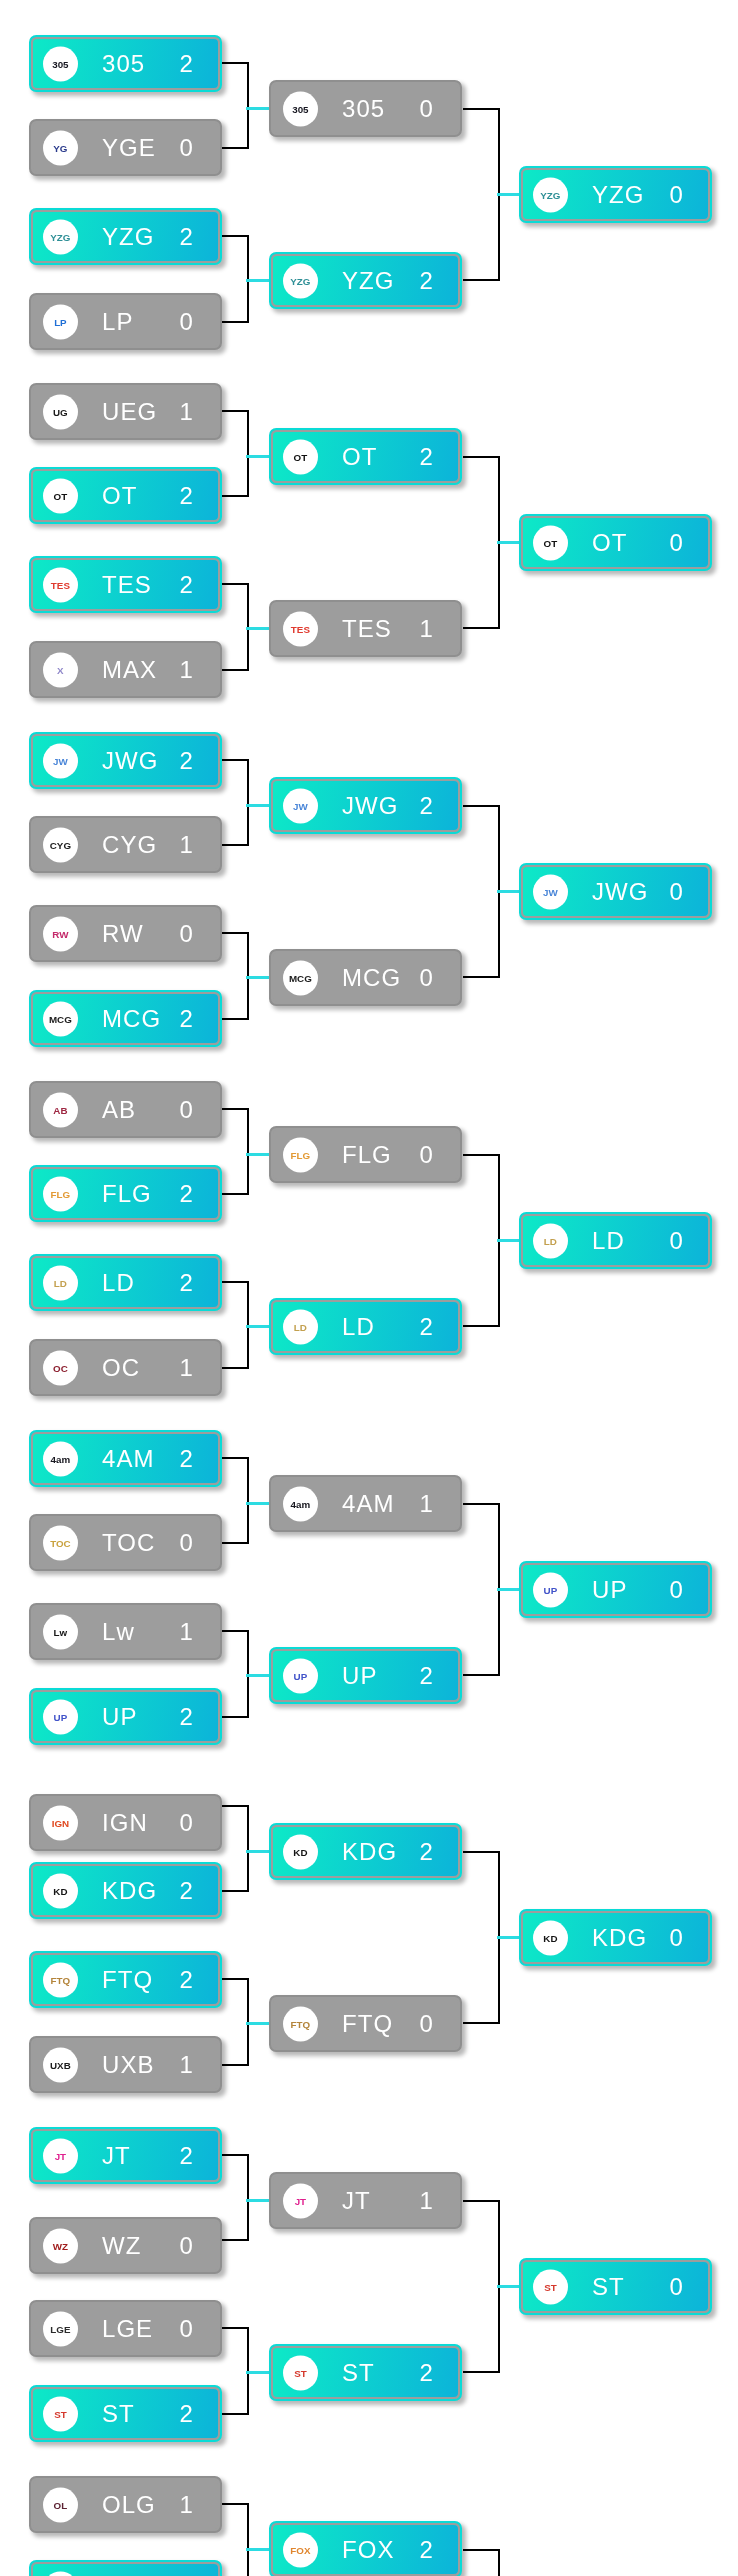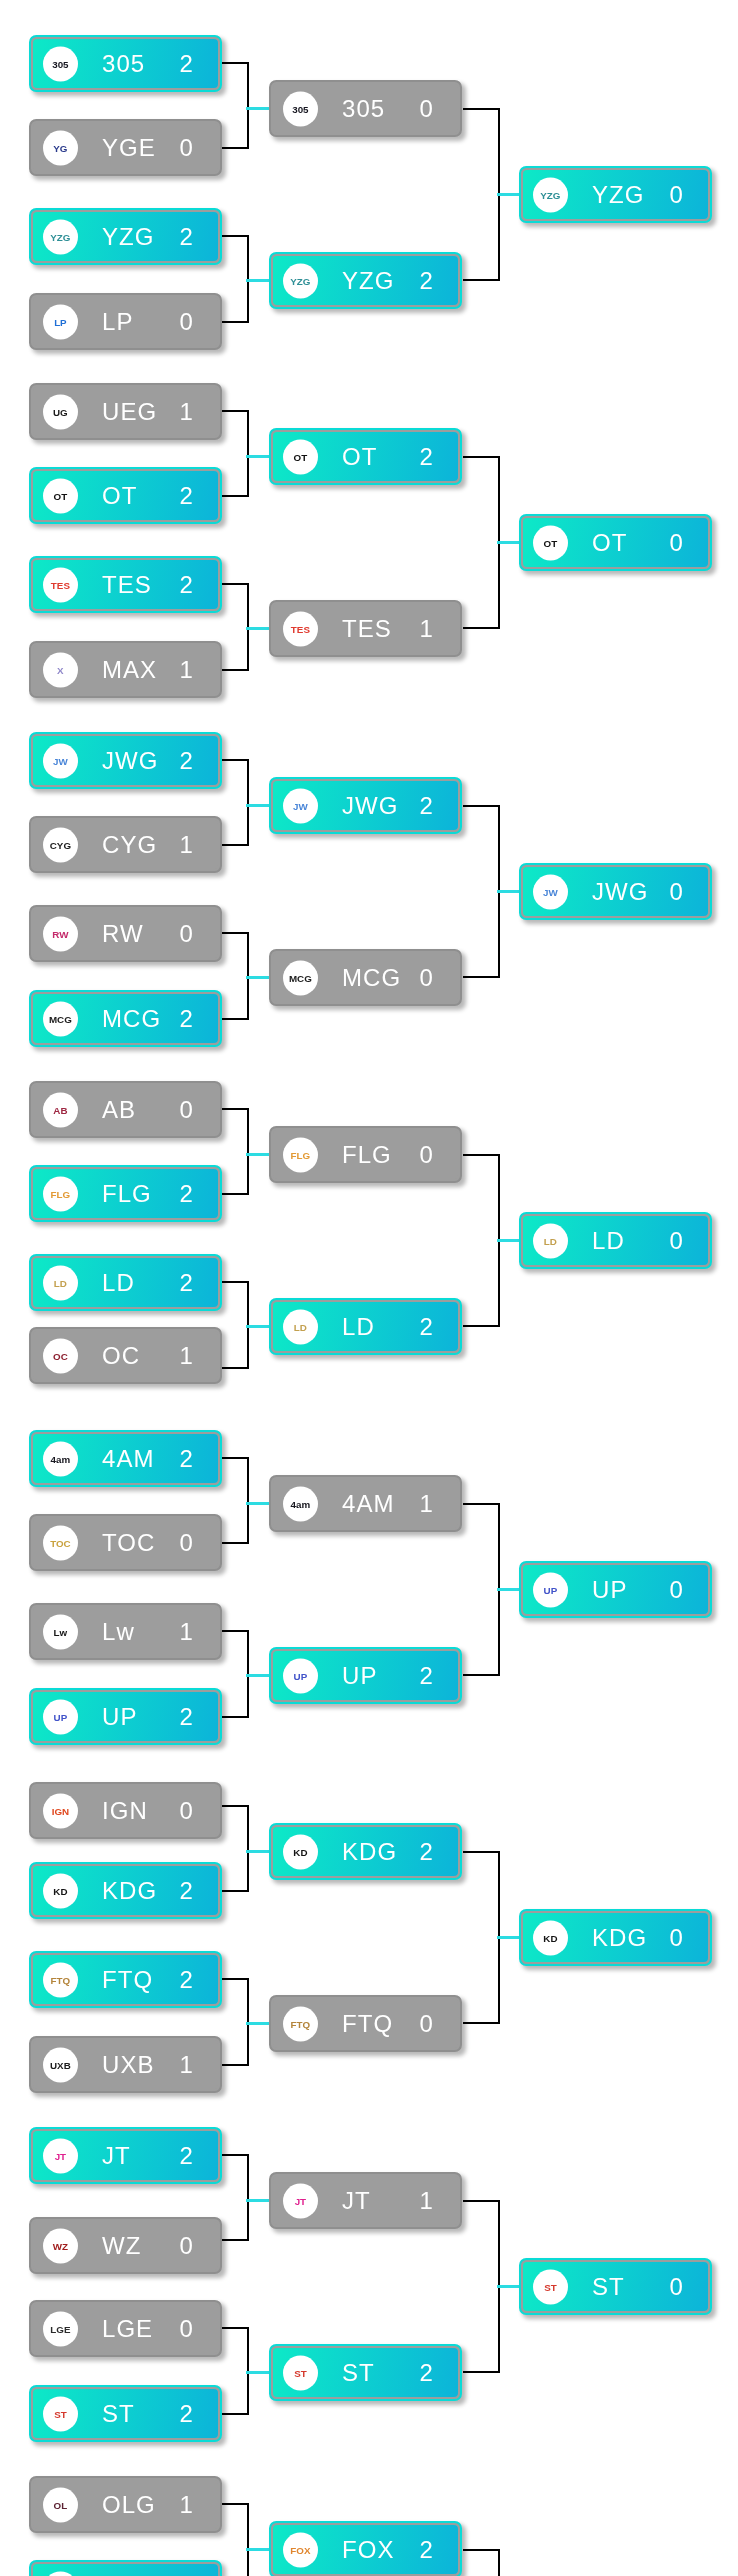--- a/index.html
+++ b/index.html
@@ -289,21 +289,21 @@
       </div>
     <div class="box win" style="left:29px;top:173px">
         <div class="fill">
           <div class="logo">
             <span class="logo-text" style="color: rgb(195, 160, 79);">LD</span>
           </div>
           <div class="name">LD</div>
           <div class="score">2</div>
         </div>
       </div>
-    <div class="box loss" style="left:29px;top:246px">
+    <div class="box loss" style="left:29px;top:258px">
         <div class="fill">
           <div class="logo">
             <span class="logo-text" style="color: rgb(140, 31, 47);">OC</span>
           </div>
           <div class="name">OC</div>
           <div class="score">1</div>
         </div>
       </div>
     <div class="box loss" style="left:269px;top:45px">
         <div class="fill">
@@ -412,21 +412,21 @@
   <div class="quad" style="top:1778px">
     <div class="el top c-loss" style="left:222px;top:27px;width:27px;height:47px"></div>
     <div class="el bot c-win" style="left:222px;top:72px;width:27px;height:42px"></div>
     <div class="el top c-win" style="left:222px;top:200px;width:27px;height:46px"></div>
     <div class="el bot c-loss" style="left:222px;top:244px;width:27px;height:44px"></div>
     <div class="el top c-win" style="left:463px;top:73px;width:37px;height:88px"></div>
     <div class="el bot c-loss" style="left:463px;top:158px;width:37px;height:88px"></div>
     <div class="stub" style="left:246px;top:72px;width:24px"></div>
     <div class="stub" style="left:246px;top:244px;width:24px"></div>
     <div class="stub" style="left:497px;top:158px;width:23px"></div>
-    <div class="box loss" style="left:29px;top:4px">
+    <div class="box loss" style="left:29px;top:16px">
         <div class="fill">
           <div class="logo">
             <span class="logo-text" style="color: rgb(224, 72, 31);">IGN</span>
           </div>
           <div class="name">IGN</div>
           <div class="score">0</div>
         </div>
       </div>
     <div class="box win" style="left:29px;top:84px">
         <div class="fill">

